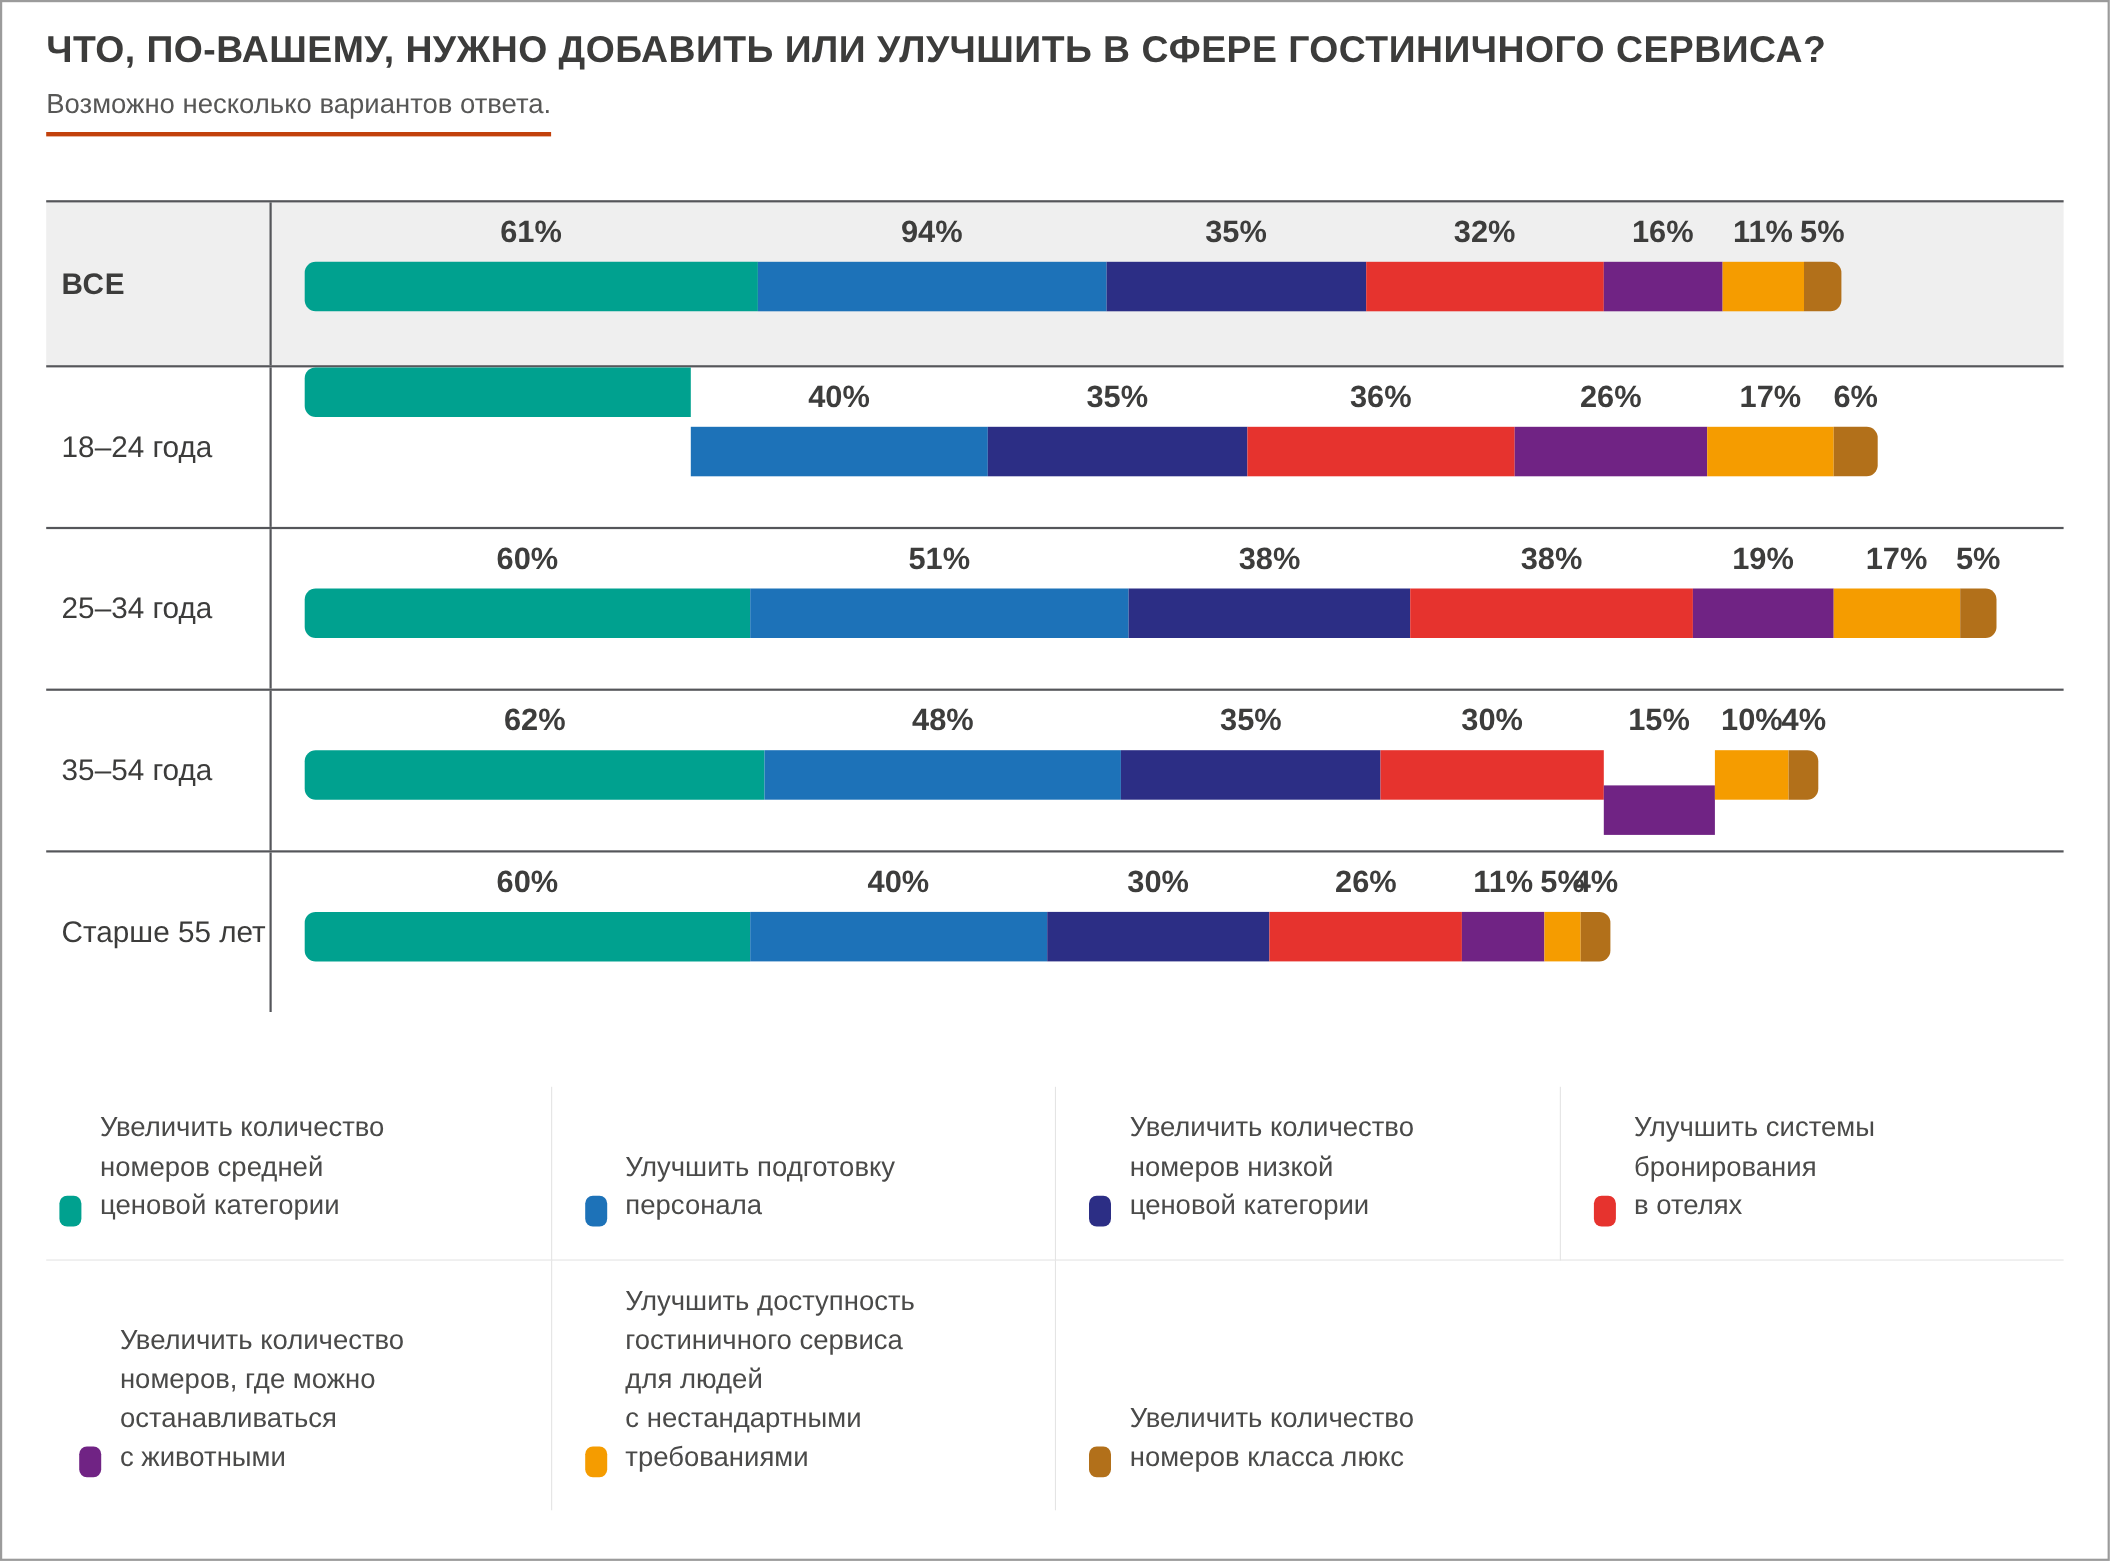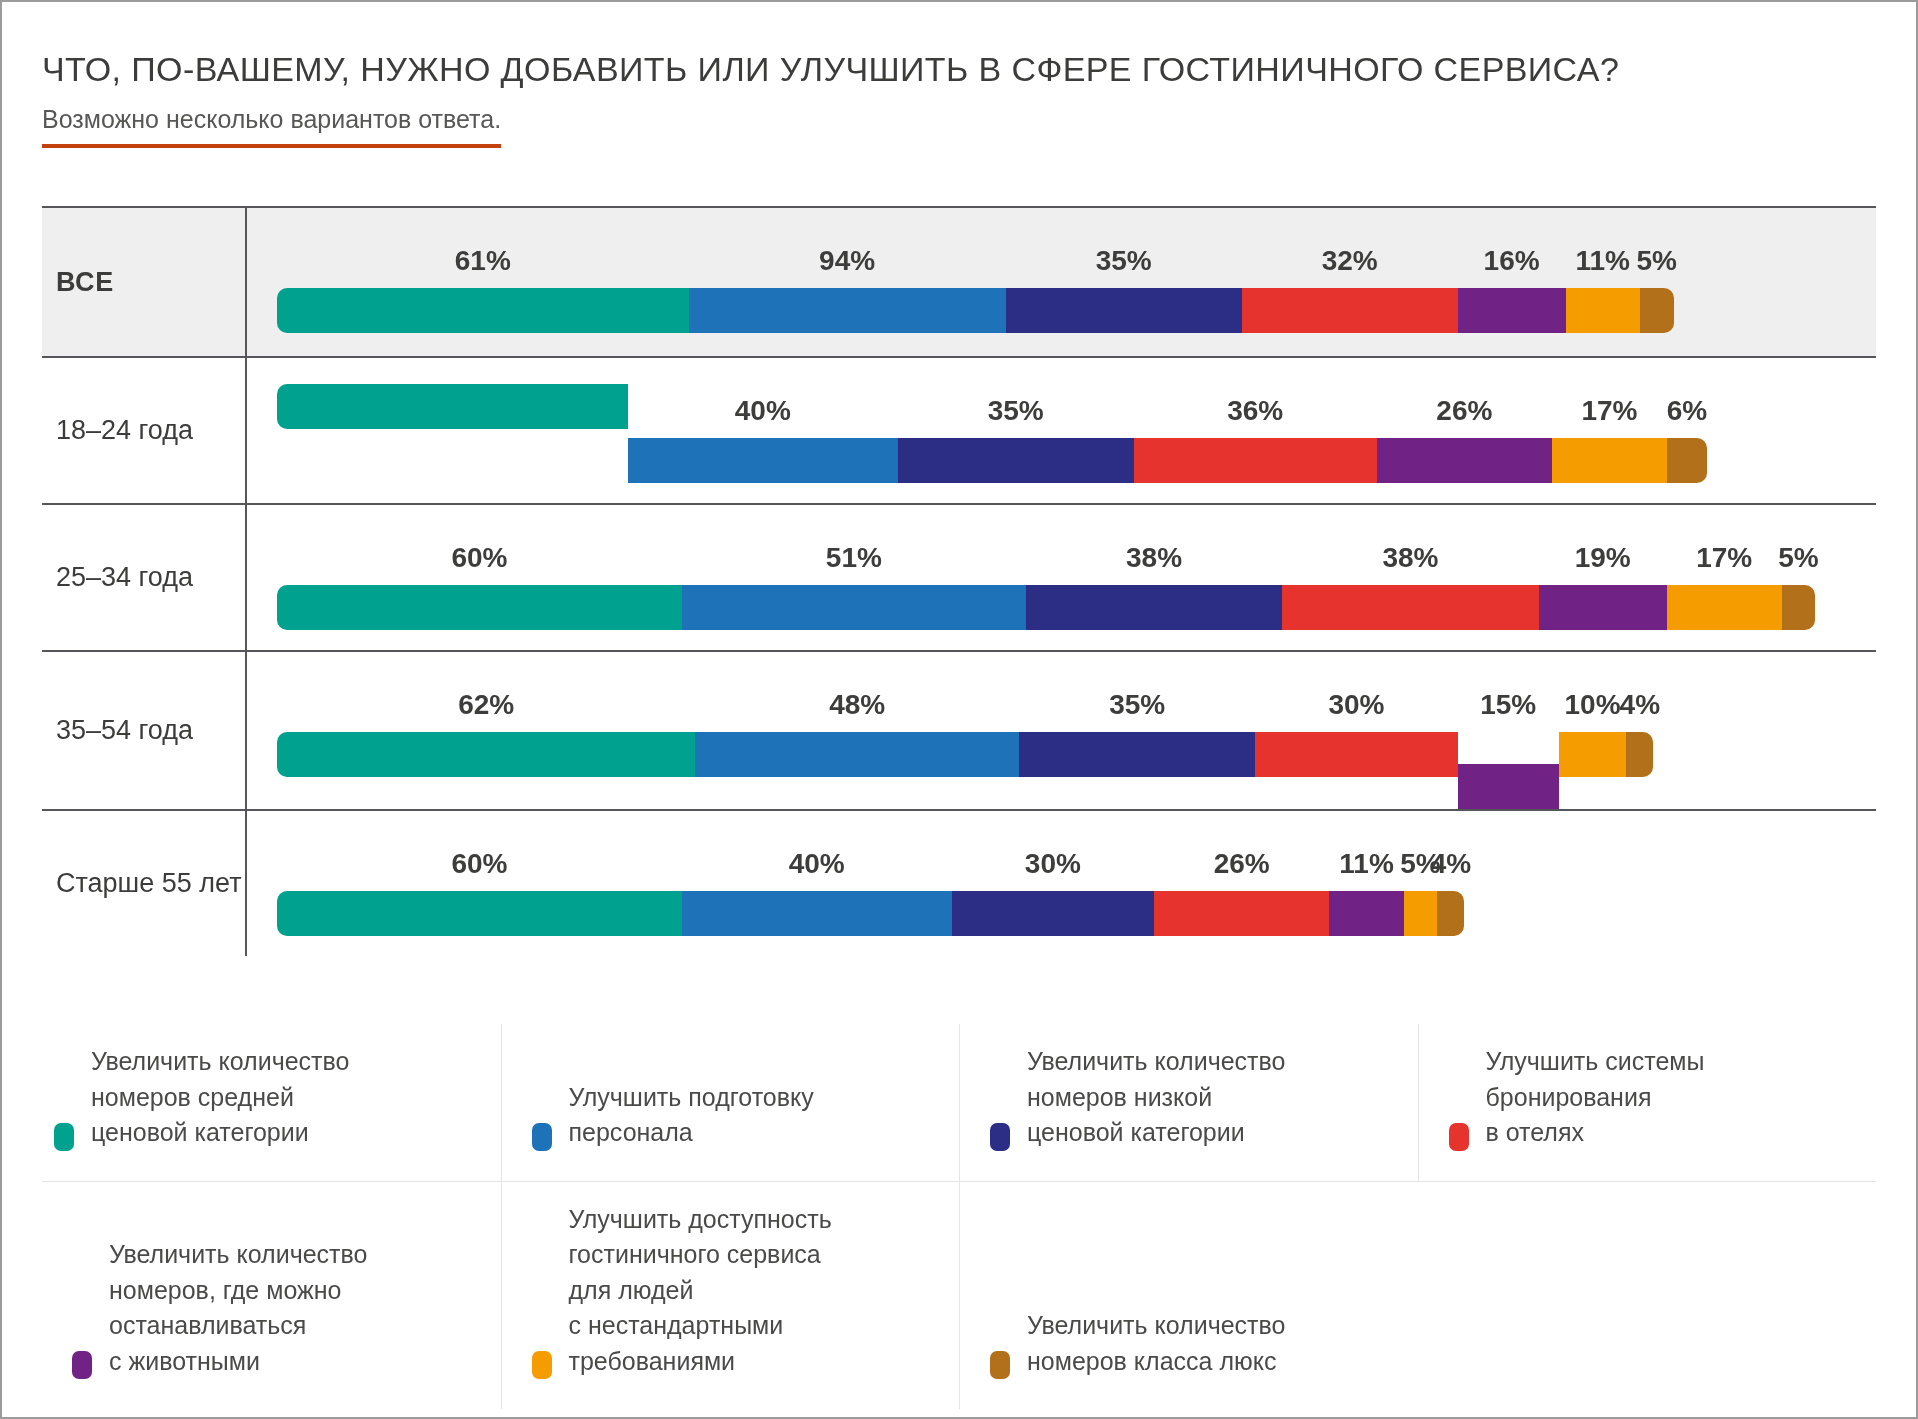--- a/index.html
+++ b/index.html
@@ -7,23 +7,23 @@
   body {
     width: 1918px; height: 1419px;
     border: 2px solid #9B9B9B;
     font-family: "Liberation Sans", "DejaVu Sans", sans-serif;
     overflow: hidden;
     color: #3C3C3B;
   }
   .content { padding: 0 40px; }
 
   .title {
-    margin-top: 48px;
+    margin-top: 24px;
     font-size: 34px;
-    font-weight: 400;
+    font-weight: 700;
     letter-spacing: 0.4px;
     color: #3C3C3B;
   }
   .subtitle {
     display: inline-block;
     margin-top: 16px;
     font-size: 25px;
     color: #575756;
     padding-bottom: 10px;
     border-bottom: 4px solid #c2410c;
@@ -34,21 +34,21 @@
   .crow.hl { background: #EFEFEF; min-height: 150px; }
   .cat {
     flex: 0 0 205px; width: 205px;
     border-right: 2px solid #55565A;
     display: flex; align-items: center;
     padding-left: 14px;
     font-size: 27px;
     color: #3C3C3B;
   }
   .crow.hl .cat { font-weight: 700; letter-spacing: 0.6px; }
-  .bars { flex: 1 1 auto; padding: 26px 48px 0 30px; min-width: 0; }
+  .bars { flex: 1 1 auto; padding: 0 48px 0 30px; min-width: 0; }
   .stack { display: flex; }
   .seg { display: flex; flex-direction: column; min-width: 0; }
   .seg .lbl {
     height: 54px;
     display: flex; align-items: center; justify-content: center;
     font-size: 28px; font-weight: 700; color: #3D3D3C;
     white-space: nowrap;
   }
   .seg .bar { height: 45px; }
   .seg:first-child .bar { border-radius: 10px 0 0 10px; }

